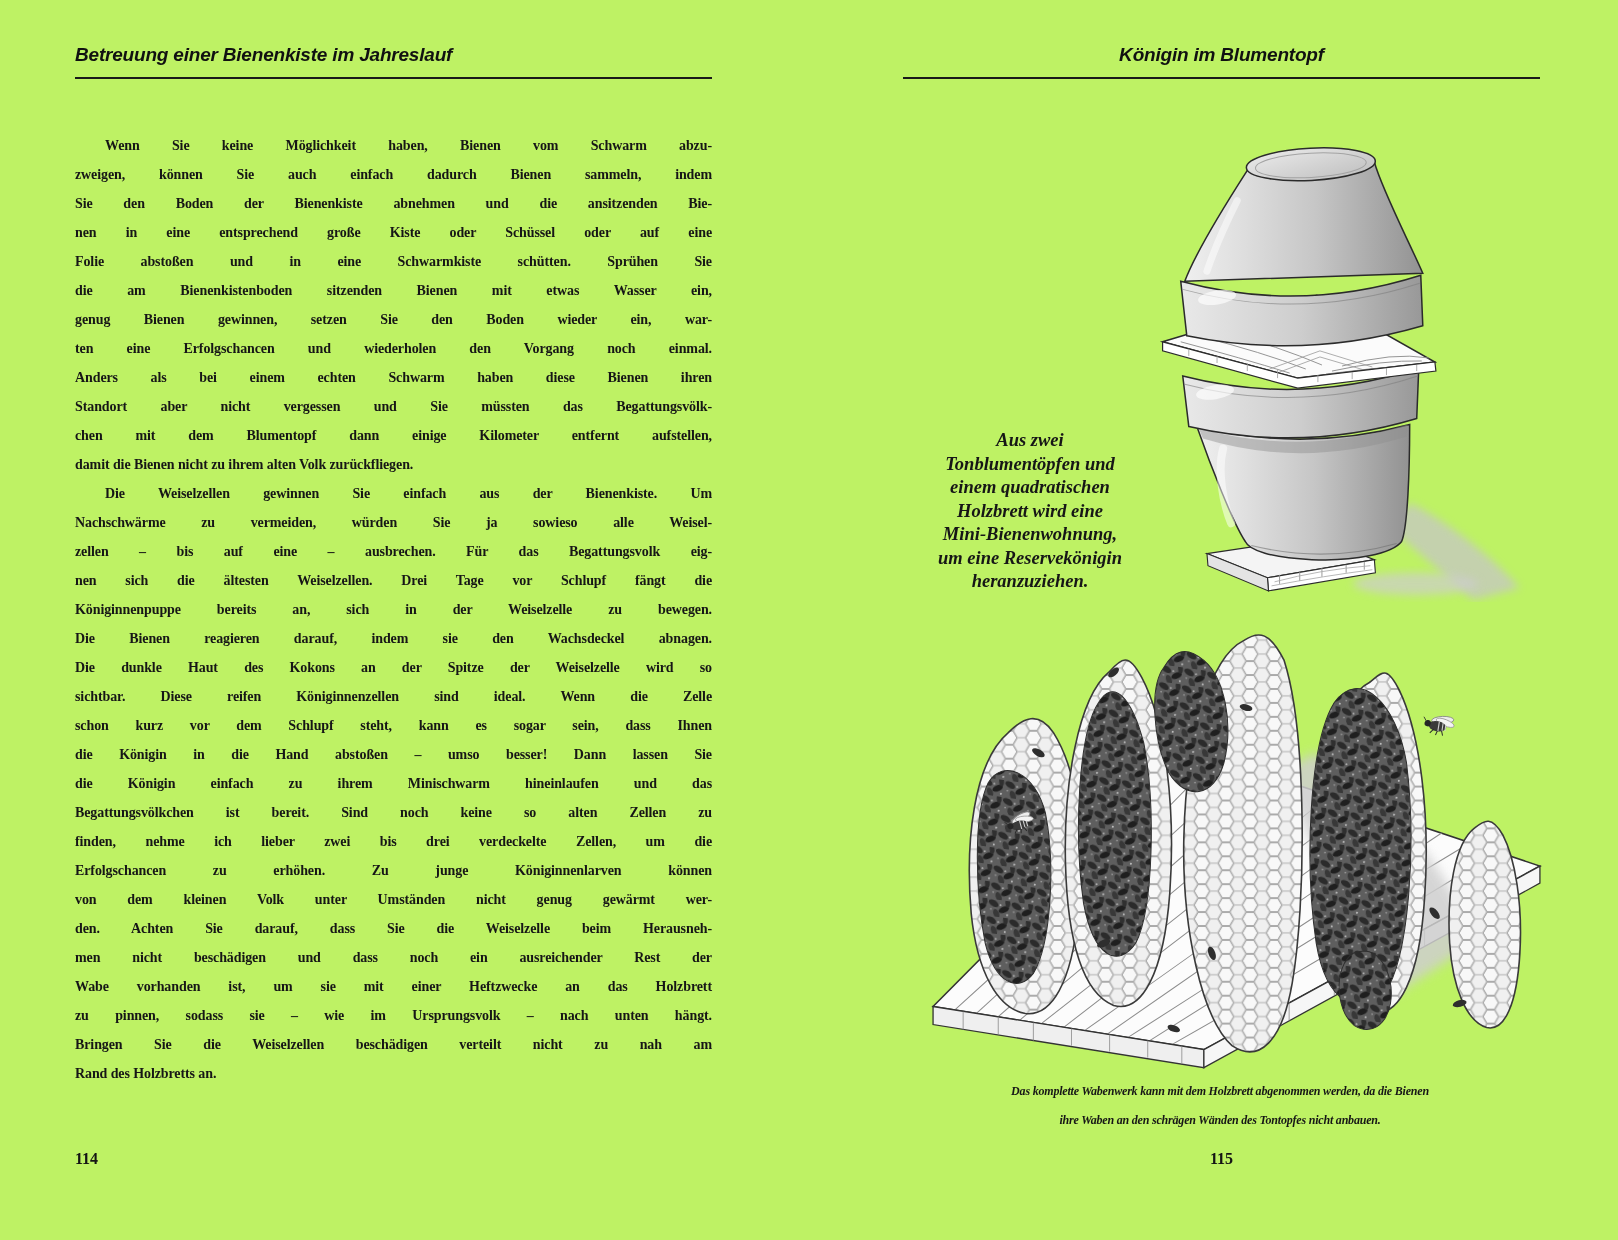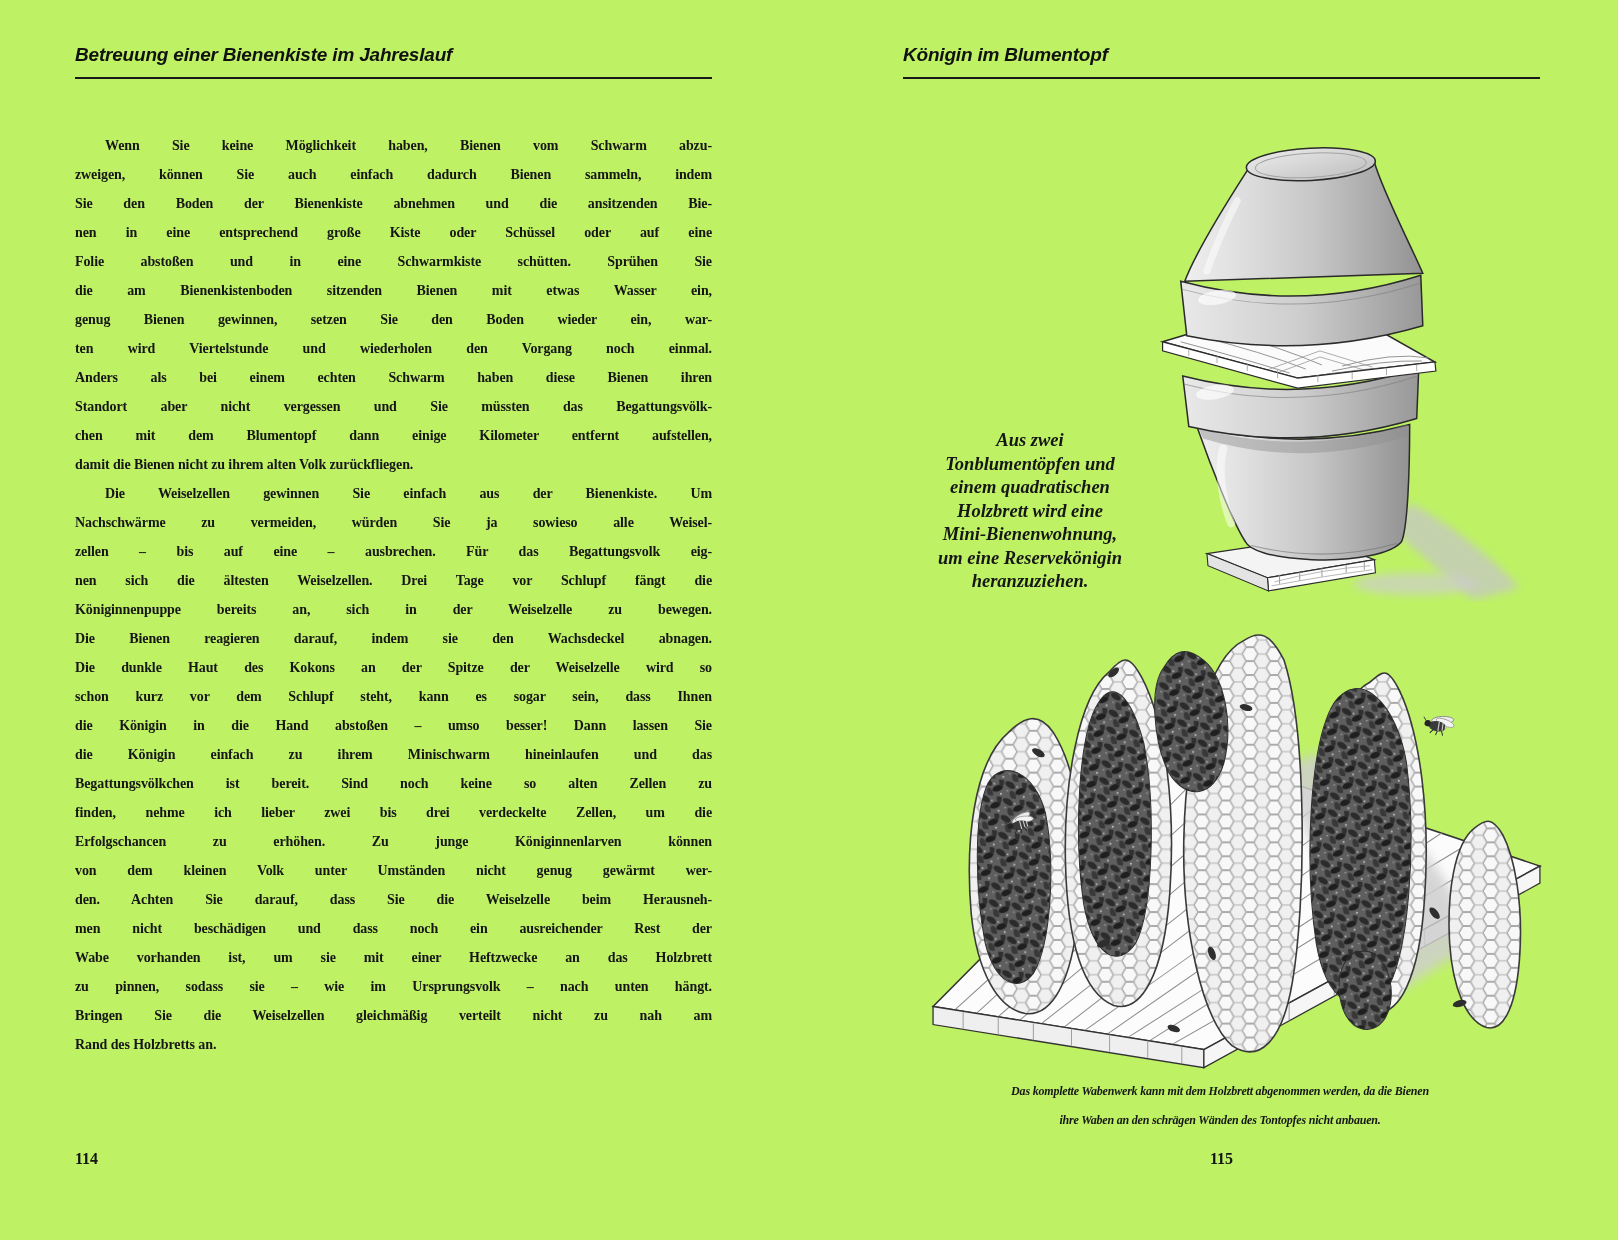--- a/index.html
+++ b/index.html
@@ -2,21 +2,21 @@
 <html lang="de"><head>
 <meta charset="utf-8">
 <style>
   html,body{margin:0;padding:0;background:#ffffff;}
   .spread{position:relative;width:1618px;height:1240px;background:#bef264;overflow:hidden;
           font-family:"Liberation Serif", serif;color:#161616;font-weight:bold;}
   
   .running-head{position:absolute;top:44px;width:637px;font-family:"Liberation Sans",sans-serif;
                 font-style:italic;font-size:19px;letter-spacing:-0.2px;color:#111;}
   .head-left{left:75px;text-align:left;}
-  .head-right{left:903px;text-align:left;}
+  .head-right{left:903px;text-align:center;}
   .rule{position:absolute;top:77px;width:637px;height:2px;background:#191919;}
   .rule-left{left:75px;}
   .rule-right{left:903px;}
   
   .bodytext{position:absolute;left:75px;top:131px;width:637px;}
   .line{font-size:14px;line-height:29px;text-align:justify;text-align-last:justify;
         white-space:normal;letter-spacing:-0.1px;}
   .line.first{text-indent:30px;}
   .line.plast{text-align-last:left;}
   
@@ -43,44 +43,45 @@
   <div class="rule rule-left"></div>
 
   <div class="bodytext">
       <div class="line first">Wenn Sie keine Möglichkeit haben, Bienen vom Schwarm abzu-</div>
       <div class="line">zweigen, können Sie auch einfach dadurch Bienen sammeln, indem</div>
       <div class="line">Sie den Boden der Bienenkiste abnehmen und die ansitzenden Bie-</div>
       <div class="line">nen in eine entsprechend große Kiste oder Schüssel oder auf eine</div>
       <div class="line">Folie abstoßen und in eine Schwarmkiste schütten. Sprühen Sie</div>
       <div class="line">die am Bienenkistenboden sitzenden Bienen mit etwas Wasser ein,</div>
       <div class="line">genug Bienen gewinnen, setzen Sie den Boden wieder ein, war-</div>
-      <div class="line">ten wird Viertelstunde und wiederholen den Vorgang noch einmal.</div>
+      <div class="line">ten eine Erfolgschancen und wiederholen den Vorgang noch einmal.</div>
       <div class="line">Anders als bei einem echten Schwarm haben diese Bienen ihren</div>
       <div class="line">Standort aber nicht vergessen und Sie müssten das Begattungsvölk-</div>
       <div class="line">chen mit dem Blumentopf dann einige Kilometer entfernt aufstellen,</div>
       <div class="line plast">damit die Bienen nicht zu ihrem alten Volk zurückfliegen.</div>
       <div class="line first">Die Weiselzellen gewinnen Sie einfach aus der Bienenkiste. Um</div>
       <div class="line">Nachschwärme zu vermeiden, würden Sie ja sowieso alle Weisel-</div>
       <div class="line">zellen – bis auf eine – ausbrechen. Für das Begattungsvolk eig-</div>
       <div class="line">nen sich die ältesten Weiselzellen. Drei Tage vor Schlupf fängt die</div>
       <div class="line">Königinnenpuppe bereits an, sich in der Weiselzelle zu bewegen.</div>
       <div class="line">Die Bienen reagieren darauf, indem sie den Wachsdeckel abnagen.</div>
       <div class="line">Die dunkle Haut des Kokons an der Spitze der Weiselzelle wird so</div>
+      <div class="line">sichtbar. Diese reifen Königinnenzellen sind ideal. Wenn die Zelle</div>
       <div class="line">schon kurz vor dem Schlupf steht, kann es sogar sein, dass Ihnen</div>
       <div class="line">die Königin in die Hand abstoßen – umso besser! Dann lassen Sie</div>
       <div class="line">die Königin einfach zu ihrem Minischwarm hineinlaufen und das</div>
       <div class="line">Begattungsvölkchen ist bereit. Sind noch keine so alten Zellen zu</div>
       <div class="line">finden, nehme ich lieber zwei bis drei verdeckelte Zellen, um die</div>
       <div class="line">Erfolgschancen zu erhöhen. Zu junge Königinnenlarven können</div>
       <div class="line">von dem kleinen Volk unter Umständen nicht genug gewärmt wer-</div>
       <div class="line">den. Achten Sie darauf, dass Sie die Weiselzelle beim Herausneh-</div>
       <div class="line">men nicht beschädigen und dass noch ein ausreichender Rest der</div>
       <div class="line">Wabe vorhanden ist, um sie mit einer Heftzwecke an das Holzbrett</div>
       <div class="line">zu pinnen, sodass sie – wie im Ursprungsvolk – nach unten hängt.</div>
-      <div class="line">Bringen Sie die Weiselzellen gleichmäßig verteilt nicht zu nah am</div>
+      <div class="line">Bringen Sie die Weiselzellen beschädigen verteilt nicht zu nah am</div>
       <div class="line plast">Rand des Holzbretts an.</div>
     </div>
 
   <div class="pagenum num-left">114</div>
 
   <div class="running-head head-right">Königin im Blumentopf</div>
   <div class="rule rule-right"></div>
 
   <svg class="pot-illu" width="424" height="474" viewBox="0 0 420 470" aria-hidden="true">
     <defs>

